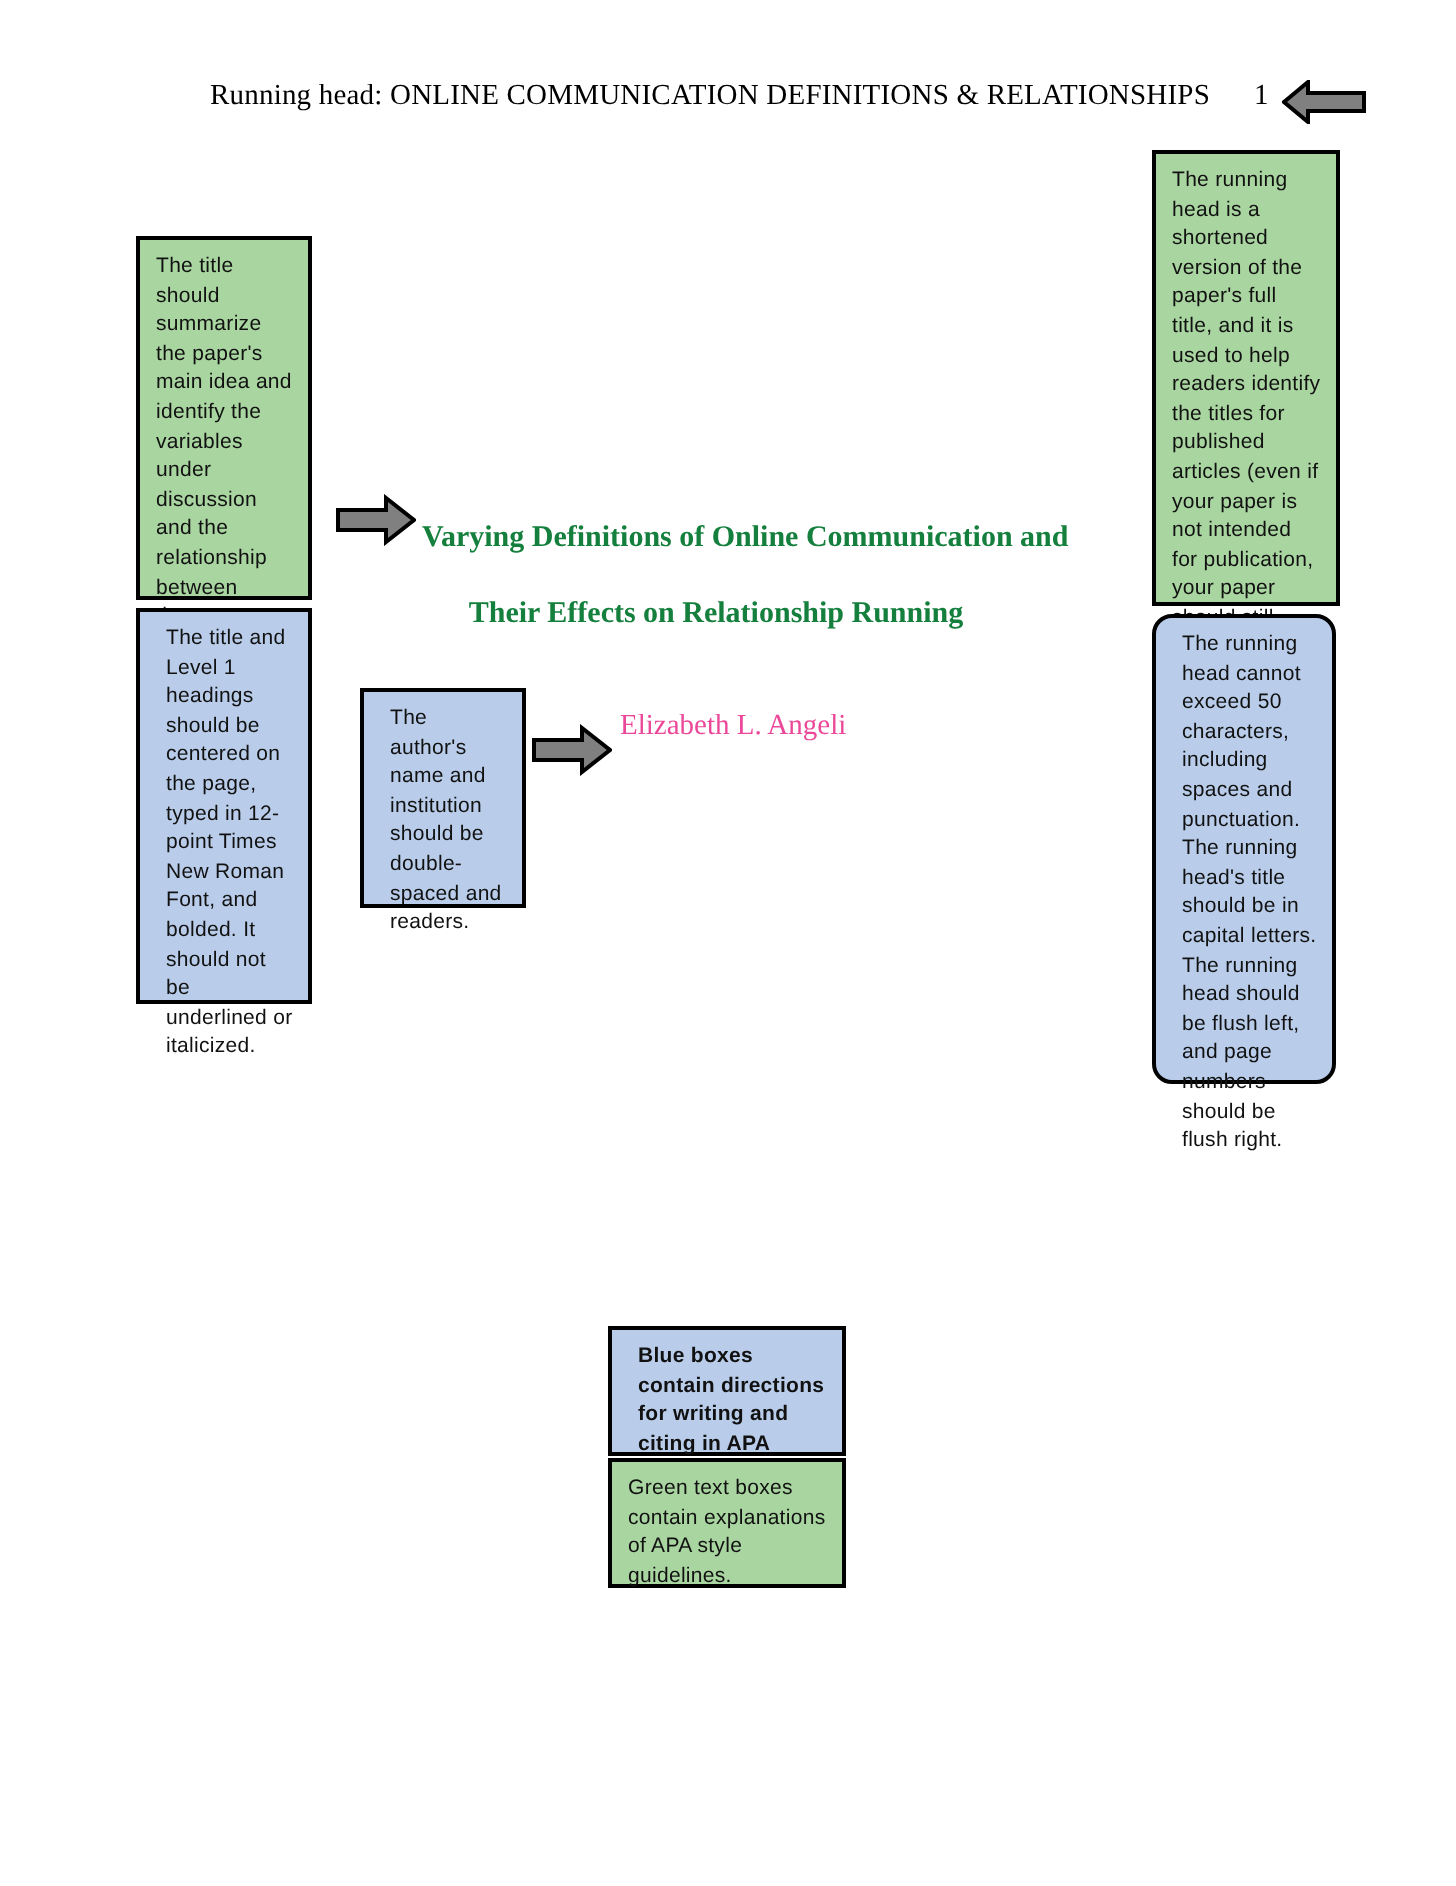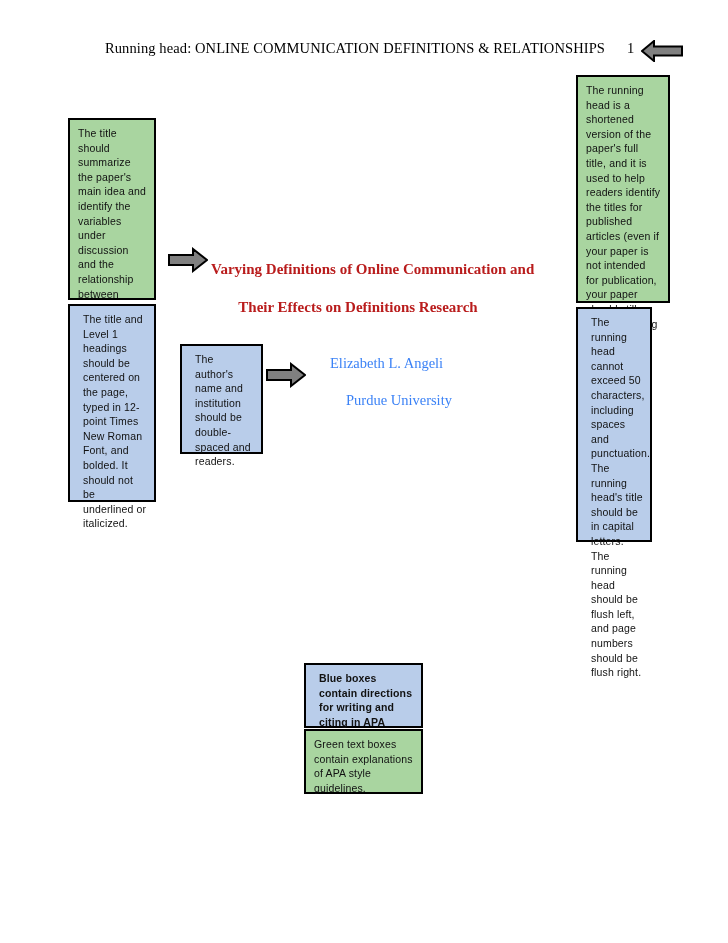--- a/index.html
+++ b/index.html
@@ -60,49 +60,48 @@
     padding: 6px 7px 5px 8px;
     letter-spacing: 0.15px;
   }
   .callout.green { background: #a9d5a0; }
   .callout.blue  { background: #b9cdea; padding-left: 13px; }
 
   #box-title-green   { left: 68px;  top: 118px; width: 88px;  height: 182px; }
   #box-title-blue    { left: 68px;  top: 304px; width: 88px;  height: 198px; }
   #box-author-blue   { left: 180px; top: 344px; width: 83px;  height: 110px; }
   #box-rh-green      { left: 576px; top: 75px;  width: 94px;  height: 228px; }
-  #box-rh-blue       { left: 576px; top: 307px; width: 76px;  height: 235px; }
+  #box-rh-blue       { left: 576px; top: 307px; width: 92px;  height: 235px; border-radius: 10px; }
   #legend-blue       { left: 304px; top: 663px; width: 119px; height: 65px; font-weight: bold; }
   #legend-green      { left: 304px; top: 729px; width: 119px; height: 65px; }
 
   
   .paper-title {
     position: absolute;
     left: 211px;
     top: 250px;
     width: 330px;
     font-family: "Liberation Serif", serif;
     font-weight: bold;
     font-size: 15px;
-    color: #b91c1c;
+    color: #15803d;
     line-height: 38px;
   }
   .paper-title .line1 { display: block; text-align: left; }
   .paper-title .line2 { display: block; text-align: center; padding-right: 36px; }
 
   .byline {
     position: absolute;
     left: 310px;
     top: 345px;
     width: 260px;
     font-family: "Liberation Serif", serif;
     font-size: 14.5px;
-    color: #3b82f6;
+    color: #ec4899;
     line-height: 37px;
-    margin-left: 20px;
   }
   .byline .name { display: block; }
   .byline .inst { display: block; padding-left: 16px; }
 
   
   .arrow {
     position: absolute;
   }
   #arrow-title  { left: 168px; top: 247px; }
   #arrow-author { left: 266px; top: 362px; }
@@ -139,25 +138,24 @@
   </span>
 
   <span class="arrow" id="arrow-author">
     <svg width="40" height="26" viewBox="0 0 40 26" aria-hidden="true">
       <polygon points="1,8 25,8 25,2 39,13 25,24 25,18 1,18" fill="#808080" stroke="#000000" stroke-width="2" stroke-linejoin="miter"></polygon>
     </svg>
   </span>
 
   <div class="paper-title">
     <span class="line1">Varying Definitions of Online Communication and</span>
-    <span class="line2">Their Effects on Definitions Research</span>
+    <span class="line2">Their Effects on Relationship Running</span>
   </div>
 
   <div class="byline">
     <span class="name">Elizabeth L. Angeli</span>
-    <span class="inst">Purdue University</span>
   </div>
 
   <div class="callout blue" id="legend-blue">Blue boxes contain directions for writing and citing in APA style.</div>
 
   <div class="callout green" id="legend-green">Green text boxes contain explanations of APA style guidelines.</div>
 
 </div>
 
 </body></html>

